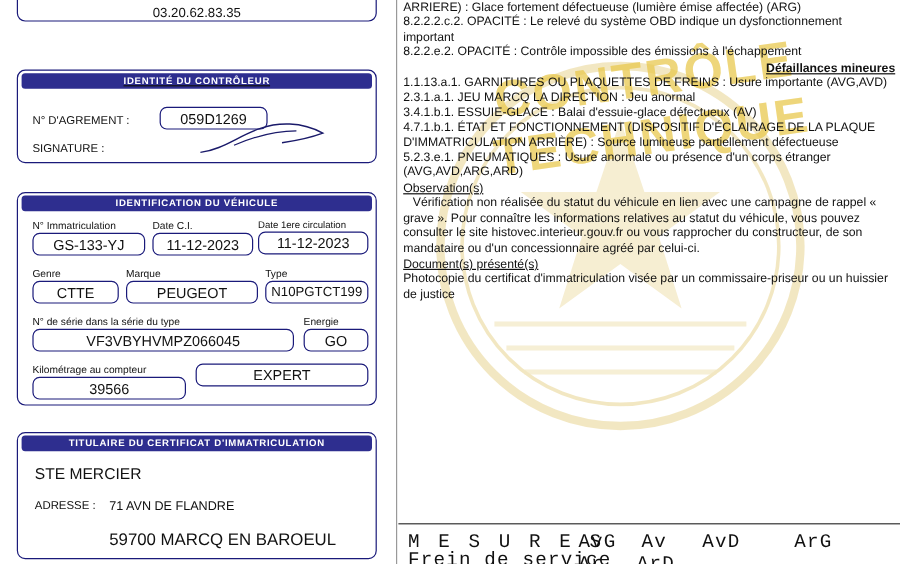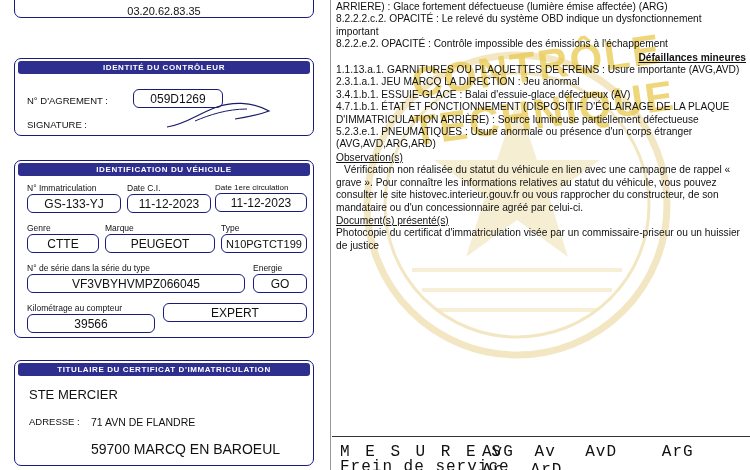--- a/index.html
+++ b/index.html
@@ -50,21 +50,21 @@
     font-size:8.5px;
     color:#111;
     margin-bottom:1px;
   }
 
   
   #panel-top { left:8px; top:-34px; width:300px; height:52px; }
   #panel-top .line { text-align:center; font-size:11px; line-height:13px; }
 
   
-  #panel-controleur { left:8px; top:58px; width:300px; height:78px; }
+  #panel-controleur { left:8px; top:58px; width:300px; height:78px;text-decoration:underline; }
   .row-agr { position:absolute; left:12px; top:36px; font-size:9.5px; }
   .agr-box { position:absolute; left:118px; top:30px; width:90px; }
   .row-sign { position:absolute; left:12px; top:60px; font-size:9.5px; }
   .sign-svg { position:absolute; left:150px; top:38px; }
 
   
   #panel-vehicule { left:8px; top:160px; width:300px; height:178px; }
 
   
   #panel-titulaire { left:8px; top:360px; width:300px; height:106px; }

